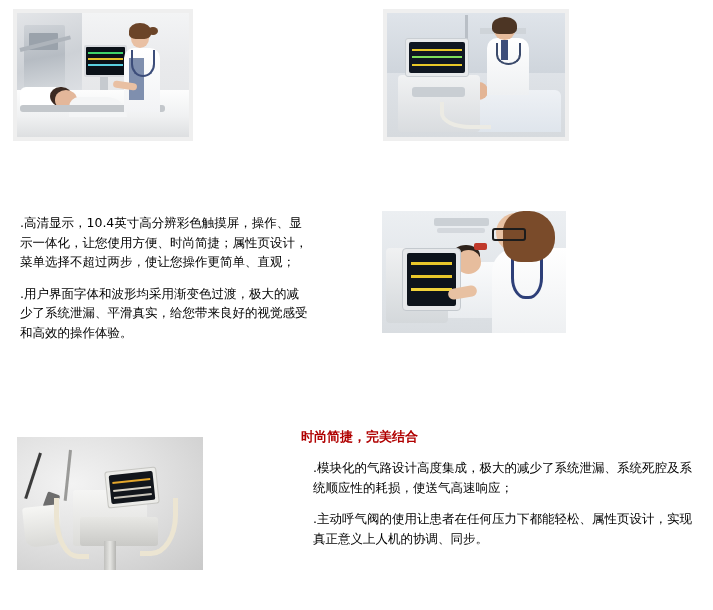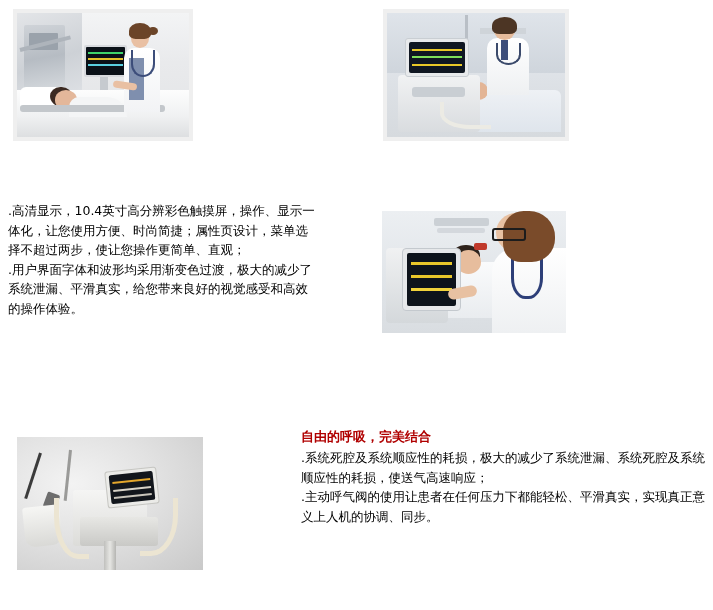--- a/index.html
+++ b/index.html
@@ -367,21 +367,21 @@
     line-height: 18px;
     margin: 0 0 2px 0;
     white-space: nowrap;
   }
   .bodytext {
     color: #000000;
     font-size: 12.5px;
     line-height: 19.5px;
     margin: 0;
   }
-  .bodytext p { margin: 0; }
+  .bodytext p { margin: 12px; }
 
   #text-left  { left: 8px;  top: 201px; width: 312px; }
   #text-right { left: 301px; top: 428px; width: 406px; }
 </style>
 </head>
 <body>
 
 <div class="page">
 
   <div class="photo" id="photo-1">
@@ -491,20 +491,20 @@
   </div>
 
   <div class="textblock" id="text-left">
     <div class="bodytext">
       <p>.高清显示，10.4英寸高分辨彩色触摸屏，操作、显示一体化，让您使用方便、时尚简捷；属性页设计，菜单选择不超过两步，使让您操作更简单、直观；</p>
       <p>.用户界面字体和波形均采用渐变色过渡，极大的减少了系统泄漏、平滑真实，给您带来良好的视觉感受和高效的操作体验。</p>
     </div>
   </div>
 
   <div class="textblock" id="text-right">
-    <h2 class="heading">自由的呼吸，完美结合</h2>
+    <h2 class="heading">时尚简捷，完美结合</h2>
     <div class="bodytext">
-      <p>.系统死腔及系统顺应性的耗损，极大的减少了系统泄漏、系统死腔及系统顺应性的耗损，使送气高速响应；</p>
-      <p>.主动呼气阀的使用让患者在任何压力下都能轻松、平滑真实，实现真正意义上人机的协调、同步。</p>
+      <p>.模块化的气路设计高度集成，极大的减少了系统泄漏、系统死腔及系统顺应性的耗损，使送气高速响应；</p>
+      <p>.主动呼气阀的使用让患者在任何压力下都能轻松、属性页设计，实现真正意义上人机的协调、同步。</p>
     </div>
   </div>
 
 </div>
 
 </body></html>

